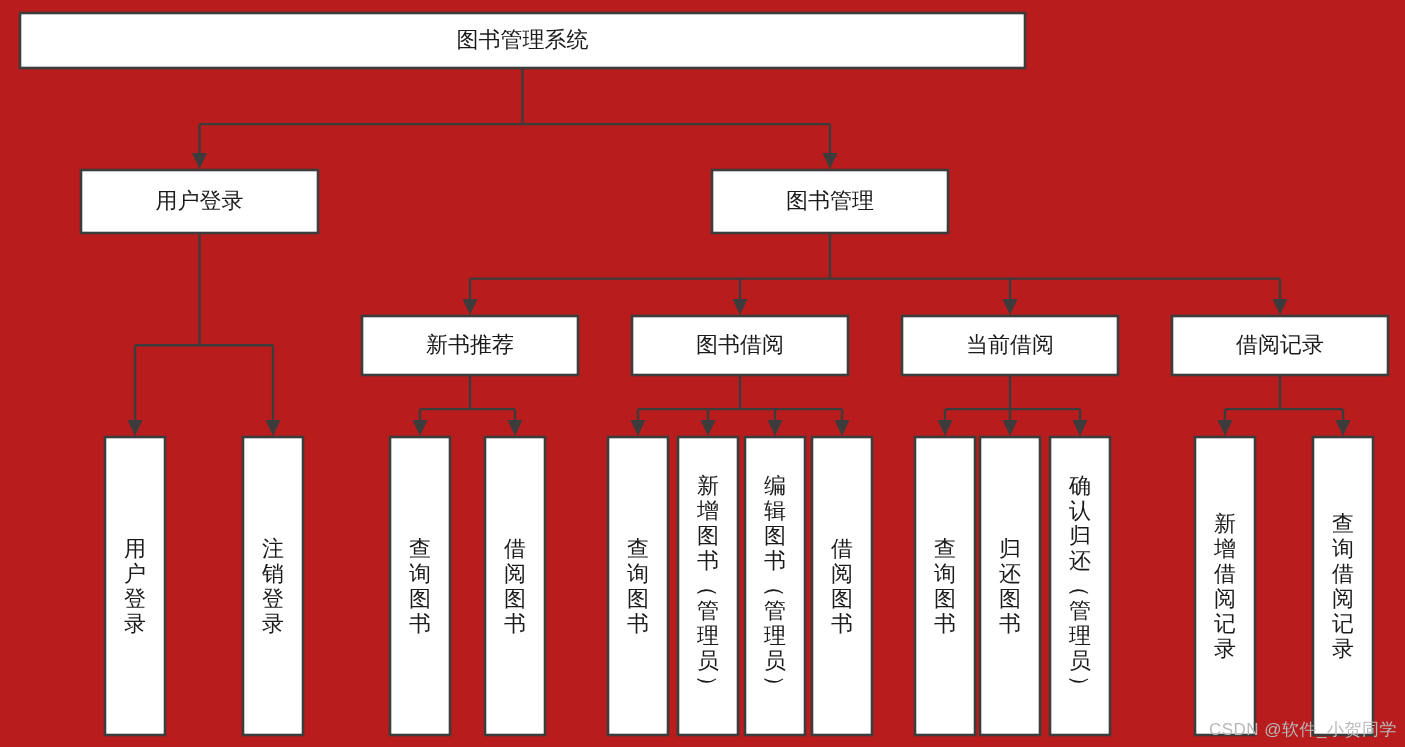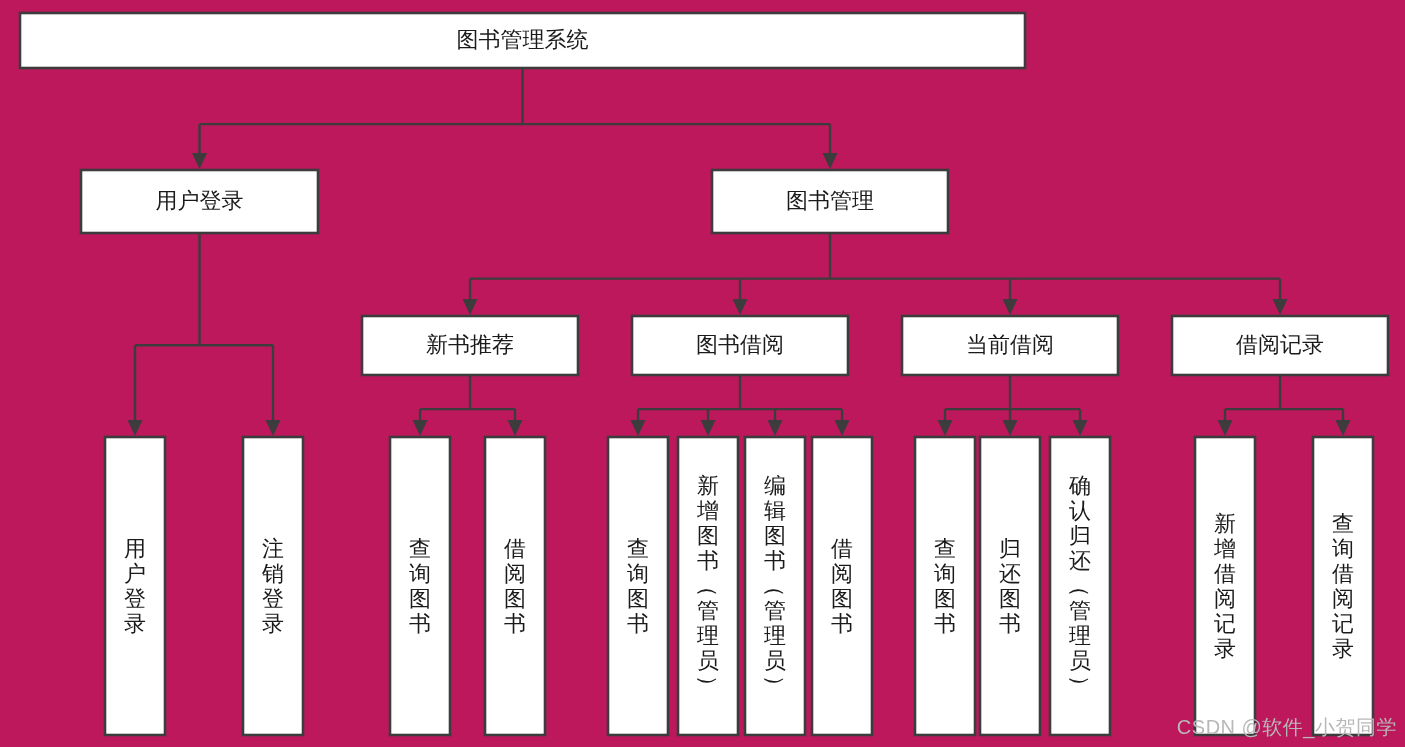--- a/index.html
+++ b/index.html
@@ -4,21 +4,21 @@
 <style>
   html, body {
     margin: 0;
     padding: 0;
     background: #ffffff;
   }
   #canvas {
     position: relative;
     width: 1405px;
     height: 747px;
-    background: #be185d;
+    background: #b91c1c;
     font-family: "Liberation Sans", "DejaVu Sans", sans-serif;
     overflow: hidden;
   }
   svg.diagram {
     position: absolute;
     left: 0; top: 0;
     width: 1405px;
     height: 747px;
   }
   .node-rect {
@@ -46,21 +46,21 @@
   }
   .arrowhead {
     fill: #3c3c3c;
     stroke: none;
   }
   .watermark {
     position: absolute;
     right: 8px;
     bottom: 6px;
     font-family: "Liberation Sans", "DejaVu Sans", sans-serif;
-    font-size: 20px;
+    font-size: 17px;
     color: #b8b8b8;
     white-space: nowrap;
     letter-spacing: 0.5px;
     pointer-events: none;
   }
 </style>
 </head>
 <body>
 
 <div id="canvas">

